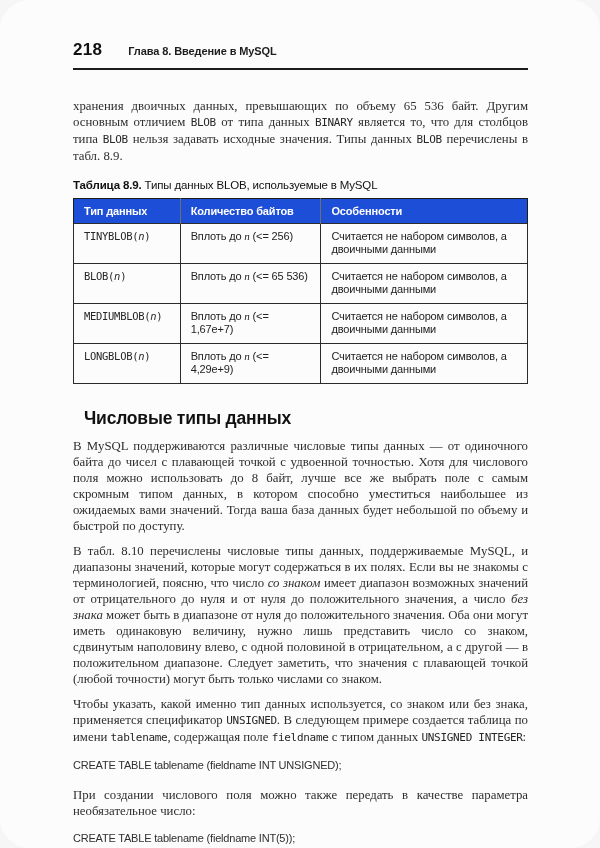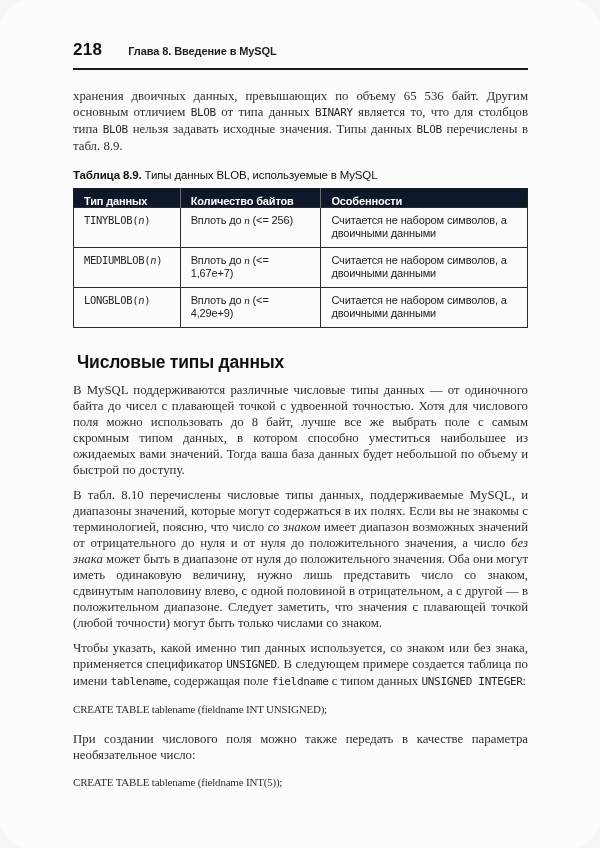--- a/index.html
+++ b/index.html
@@ -32,21 +32,21 @@
     font-weight: 700; font-size: 11px; color: #1d1d1d;
     letter-spacing: -0.1px;
   }
   
   .para {
     font-size: 12.8px; line-height: 16px;
     text-align: justify;
     margin: 9px 0 0 0;
     color: #2e2e2e;
   }
-  .para.first-after-head { margin-top: 18px; }
+  .para.first-after-head { margin-top: 28px; }
   .seg-t { }
   .seg-i { font-style: italic; }
   .seg-c {
     font-family: "DejaVu Sans Mono", monospace;
     font-size: 0.86em; letter-spacing: -0.3px; color: #262626;
   }
   .seg-ci {
     font-family: "DejaVu Sans Mono", monospace;
     font-style: italic; font-size: 0.86em; color: #262626;
   }
@@ -59,23 +59,23 @@
   .table-caption .cap-label { font-weight: 700; text-align: center; }
   table.data-table {
     width: 100%;
     border-collapse: collapse;
     font-family: "Liberation Sans", sans-serif;
     font-size: 11px; letter-spacing: -0.15px;
     color: #222;
     border: 1.4px solid #1c1c1c;
   }
   table.data-table th {
-    background: #0f172a; color: #fff;
+    background: #1d4ed8; color: #fff;
     font-weight: 700; text-align: left;
-    padding: 6px 10px 0 10px;
+    padding: 6px 10px 6px 10px;
     border-left: 1px solid #6e6e6e;
     font-size: 11px;
   }
   table.data-table th:first-child { border-left: none; }
   table.data-table td {
     border: 1px solid #2b2b2b;
     vertical-align: top;
     padding: 6px 10px 7px 10px;
     height: 38px; box-sizing: border-box;
     line-height: 13px;
@@ -88,24 +88,24 @@
   .type-cell .seg-c, .type-cell .seg-ci { font-size: 10.5px; }
   .bytes-cell .seg-i {
     font-family: "Liberation Serif", serif;
     font-style: italic;
   }
   
   .section-heading {
     font-family: "Liberation Sans", sans-serif;
     font-weight: 700; font-size: 17.5px; color: #111;
     letter-spacing: -0.2px;
-    margin: 24px 0 3px 4px;
+    margin: 24px 0 3px 11px;
   }
   .code-line {
-    font-family: Liberation Serif, serif;
+    font-family: Liberation Sans, sans-serif;
     font-size: 11px; letter-spacing: -0.2px;
     color: #2f2f2f;
     margin: 13px 0 13px 0;
     white-space: pre;
   }
 </style>
 </head>
 <body>
 
 <div class="page">
@@ -134,20 +134,25 @@
         <th>Особенности</th>
       </tr>
     </thead>
     <tbody>
     <tr>
       <td class="type-cell"><span class="seg-c">TINYBLOB(</span><span class="seg-ci">n</span><span class="seg-c">)</span></td>
       <td class="bytes-cell"><span class="seg-t">Вплоть до </span><span class="seg-i">n</span><span class="seg-t"> (&lt;= 256)</span></td>
       <td class="feature-cell">Считается не набором символов, а двоичными данными</td>
     </tr>
 
+    <tr>
+      <td class="type-cell"><span class="seg-c">BLOB(</span><span class="seg-ci">n</span><span class="seg-c">)</span></td>
+      <td class="bytes-cell"><span class="seg-t">Вплоть до </span><span class="seg-i">n</span><span class="seg-t"> (&lt;= 65 536)</span></td>
+      <td class="feature-cell">Считается не набором символов, а двоичными данными</td>
+    </tr>
 
     <tr>
       <td class="type-cell"><span class="seg-c">MEDIUMBLOB(</span><span class="seg-ci">n</span><span class="seg-c">)</span></td>
       <td class="bytes-cell"><span class="seg-t">Вплоть до </span><span class="seg-i">n</span><span class="seg-t"> (&lt;= 1,67e+7)</span></td>
       <td class="feature-cell">Считается не набором символов, а двоичными данными</td>
     </tr>
 
     <tr>
       <td class="type-cell"><span class="seg-c">LONGBLOB(</span><span class="seg-ci">n</span><span class="seg-c">)</span></td>
       <td class="bytes-cell"><span class="seg-t">Вплоть до </span><span class="seg-i">n</span><span class="seg-t"> (&lt;= 4,29e+9)</span></td>

